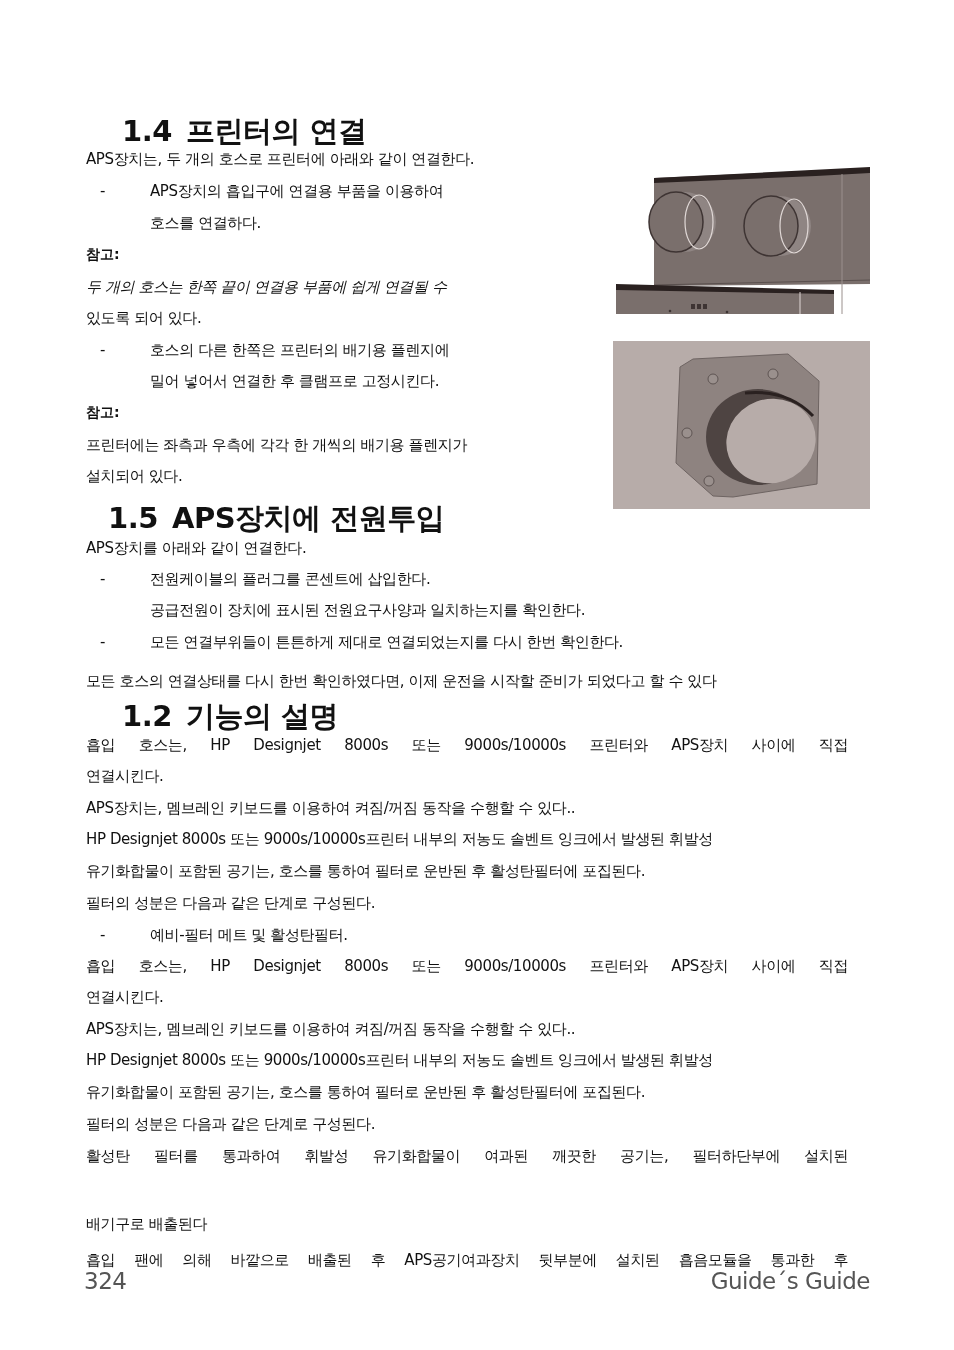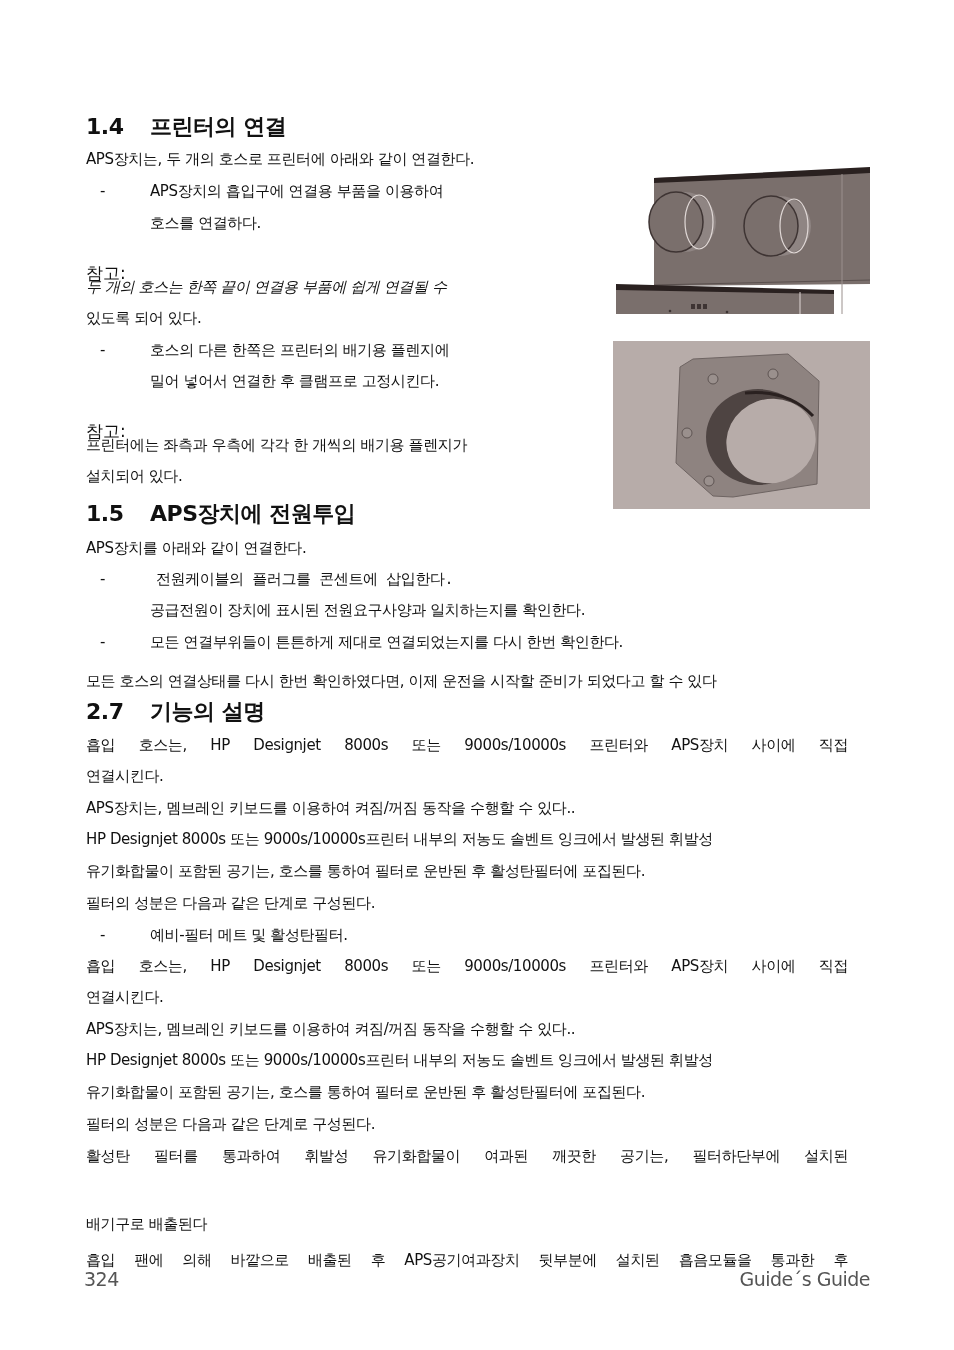--- a/index.html
+++ b/index.html
@@ -1,25 +1,25 @@
 <!DOCTYPE html>
 <html><head>
 <meta charset="utf-8">
 <style>
   html, body { margin: 0; padding: 0; background: #ffffff; }
   body { width: 954px; height: 1350px; position: relative; overflow: hidden;
          font-family: "DejaVu Sans", "Liberation Sans", sans-serif; color: #111; }
   .abs { position: absolute; white-space: nowrap; }
-  .h { font-weight: bold; font-size: 22px; letter-spacing: -0.5px; }
+  .h { font-weight: bold; font-size: 29px; letter-spacing: -0.5px; margin-left: 36px; }
   .h .num { display: inline-block; width: 64px; }
   .p { font-size: 15px; letter-spacing: -0.4px; }
   .bullet-dash { position: absolute; left: 100px; font-size: 15px; }
-  .note { font-weight: normal; font-size: 17px; margin-top: 16px; }
+  .note { font-weight: bold; font-size: 14px; }
   .just { width: 762px; white-space: normal; text-align: justify; text-align-last: justify; }
-  .footer { font-size: 19px; color: #555; font-family: "DejaVu Sans", sans-serif; letter-spacing: -0.5px; }
+  .footer { font-size: 23px; color: #555; font-family: "DejaVu Sans", sans-serif; letter-spacing: -0.5px; }
 
   
   .img1 { position: absolute; left: 616px; top: 164px; width: 254px; height: 150px; background: #fff; overflow: hidden; }
   .img2 { position: absolute; left: 613px; top: 341px; width: 257px; height: 168px; background: #b7aca9; overflow: hidden; }
 </style>
 </head>
 <body>
 
 <div class="abs h" style="left:86px; top:112px;">
   <span class="num">1.4</span><span>프린터의 연결</span>
@@ -71,33 +71,33 @@
     <ellipse cx="145" cy="96" rx="52" ry="48" fill="#4e4442"></ellipse>
     <ellipse cx="158" cy="100" rx="45" ry="42" fill="#b7aca9" transform="rotate(-20 158 100)"></ellipse>
     <path d="M 132 52 Q 175 48 200 75" stroke="#2a2120" stroke-width="3" fill="none"></path>
     <circle cx="100" cy="38" r="5" fill="#9a908d" stroke="#5e5452" stroke-width="1"></circle>
     <circle cx="160" cy="33" r="5" fill="#9a908d" stroke="#5e5452" stroke-width="1"></circle>
     <circle cx="74" cy="92" r="5" fill="#9a908d" stroke="#5e5452" stroke-width="1"></circle>
     <circle cx="96" cy="140" r="5" fill="#9a908d" stroke="#5e5452" stroke-width="1"></circle>
   </svg>
 </div>
 
-<div class="abs h" style="left:86px; top:499px;">
+<div class="abs h" style="left:72px; top:499px;">
   <span class="num">1.5</span><span>APS장치에 전원투입</span>
 </div>
 <div class="abs p" style="left:86px; top:539px;">APS장치를 아래와 같이 연결한다.</div>
 <span class="bullet-dash" style="top:570px;">-</span>
-<div class="abs p" style="left:156px; top:570px;font-family:Liberation Mono, monospace;">전원케이블의 플러그를 콘센트에 삽입한다.</div>
+<div class="abs p" style="left:150px; top:570px;">전원케이블의 플러그를 콘센트에 삽입한다.</div>
 <div class="abs p" style="left:150px; top:601px;">공급전원이 장치에 표시된 전원요구사양과 일치하는지를 확인한다.</div>
 <span class="bullet-dash" style="top:633px;">-</span>
 <div class="abs p" style="left:150px; top:633px;">모든 연결부위들이 튼튼하게 제대로 연결되었는지를 다시 한번 확인한다.</div>
 <div class="abs p" style="left:86px; top:672px;">모든 호스의 연결상태를 다시 한번 확인하였다면, 이제 운전을 시작할 준비가 되었다고 할 수 있다</div>
 
 <div class="abs h" style="left:86px; top:697px;">
-  <span class="num">2.7</span><span>기능의 설명</span>
+  <span class="num">1.2</span><span>기능의 설명</span>
 </div>
 <div class="abs p just" style="left:86px; top:736px;">흡입 호스는,  HP Designjet 8000s 또는  9000s/10000s 프린터와 APS장치 사이에 직접</div>
 <div class="abs p" style="left:86px; top:767px;">연결시킨다.</div>
 <div class="abs p" style="left:86px; top:799px;">APS장치는, 멤브레인 키보드를 이용하여 켜짐/꺼짐 동작을 수행할 수 있다..</div>
 <div class="abs p" style="left:86px; top:830px;">HP Designjet 8000s 또는 9000s/10000s프린터 내부의 저농도 솔벤트 잉크에서 발생된 휘발성</div>
 <div class="abs p" style="left:86px; top:862px;">유기화합물이 포함된 공기는, 호스를 통하여 필터로 운반된 후 활성탄필터에 포집된다.</div>
 <div class="abs p" style="left:86px; top:894px;">필터의 성분은 다음과 같은 단계로 구성된다.</div>
 <span class="bullet-dash" style="top:926px;">-</span>
 <div class="abs p" style="left:150px; top:926px;">예비-필터 메트 및 활성탄필터.</div>
 <div class="abs p just" style="left:86px; top:957px;">흡입 호스는,  HP Designjet 8000s 또는  9000s/10000s 프린터와 APS장치 사이에 직접</div>

